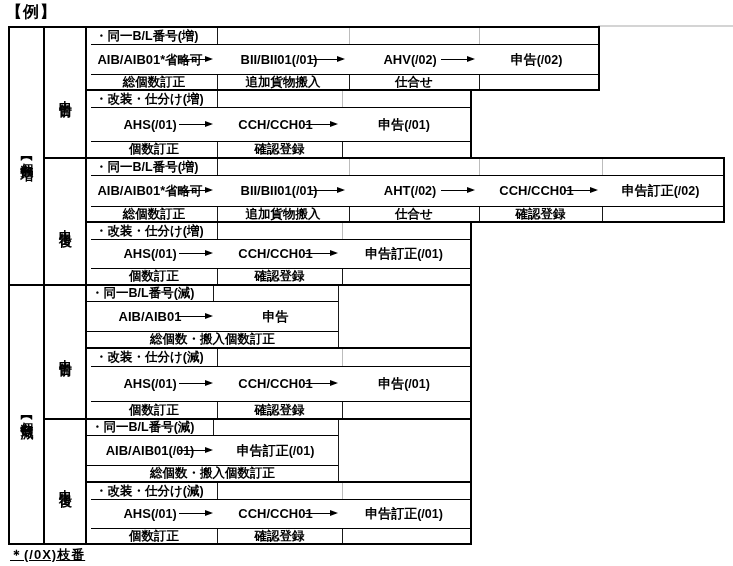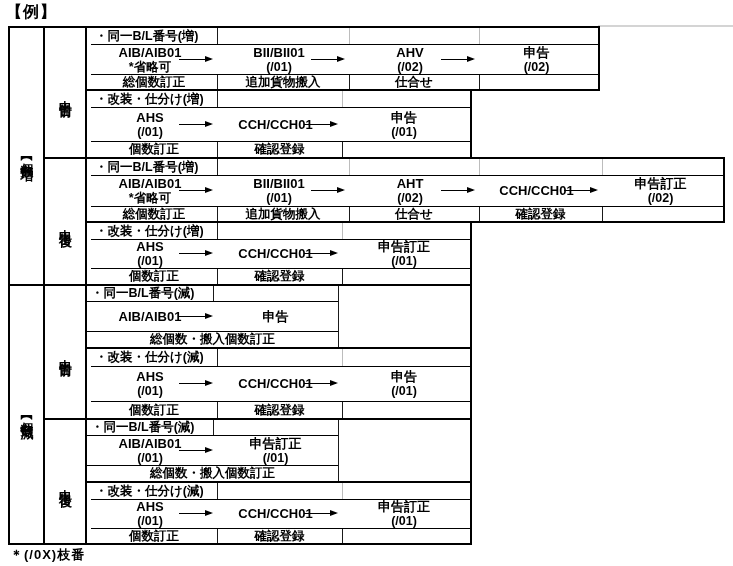--- a/index.html
+++ b/index.html
@@ -1,34 +1,34 @@
 <!DOCTYPE html>
 <html><head>
 <meta charset="utf-8">
 <style>
   html,body{margin:0;padding:0;background:#fff;}
   .stage{position:relative;width:733px;height:566px;background:#fff;overflow:hidden;
          font-family:"Liberation Sans",sans-serif;color:#000;}
   .title{position:absolute;left:6px;top:2px;font-size:16px;font-weight:bold;letter-spacing:1px;}
-  .footnote{position:absolute;left:10px;top:546px;font-size:13px;font-weight:bold;letter-spacing:1px;}
+  .footnote{position:absolute;left:10px;top:546px;font-size:13px;font-weight:bold;letter-spacing:1px;text-decoration:underline;}
   .faint-line{position:absolute;left:598px;top:25px;width:135px;height:2px;background:#d4d4d4;}
   
   .railcell{position:absolute;border:2px solid #000;box-sizing:border-box;background:#fff;
             display:flex;align-items:center;justify-content:center;}
   .vtext{writing-mode:vertical-rl;text-orientation:upright;font-weight:bold;font-size:13px;
          letter-spacing:2px;line-height:16px;}
   
   .sb{position:absolute;border:2px solid #000;box-sizing:border-box;background:#fff;}
   .row{position:absolute;left:4px;right:0;}
   .hdr{top:0;border-bottom:1px solid #000;}
   .ftr{bottom:0;border-top:1px solid #000;}
   .main{position:absolute;left:0;right:0;}
   .cond{position:absolute;left:4px;top:0;bottom:0;display:flex;align-items:center;
         font-size:12.5px;font-weight:bold;white-space:nowrap;}
-  .cell{position:absolute;top:0;bottom:0;display:flex;flex-direction:column;
+  .cell{position:absolute;top:0;bottom:0;display:flex;flex-direction:row;
         align-items:center;justify-content:center;}
   .code{font-size:13px;font-weight:bold;line-height:14px;white-space:nowrap;}
   .sub{font-size:12.5px;font-weight:bold;line-height:14px;white-space:nowrap;}
   .sub:empty{display:none;}
   .lbl{font-size:12.5px;font-weight:bold;white-space:nowrap;}
   .vd{position:absolute;top:0;bottom:0;width:1px;background:#1a1a1a;}
   .vdl{position:absolute;top:0;bottom:0;width:1px;background:#bcbcbc;}
   .hline{position:absolute;height:1px;background:#000;}
   .arrow{position:absolute;width:32px;height:0;border-top:1.5px solid #000;}
   .arrow::after{content:"";position:absolute;right:-2px;top:-4px;width:0;height:0;

